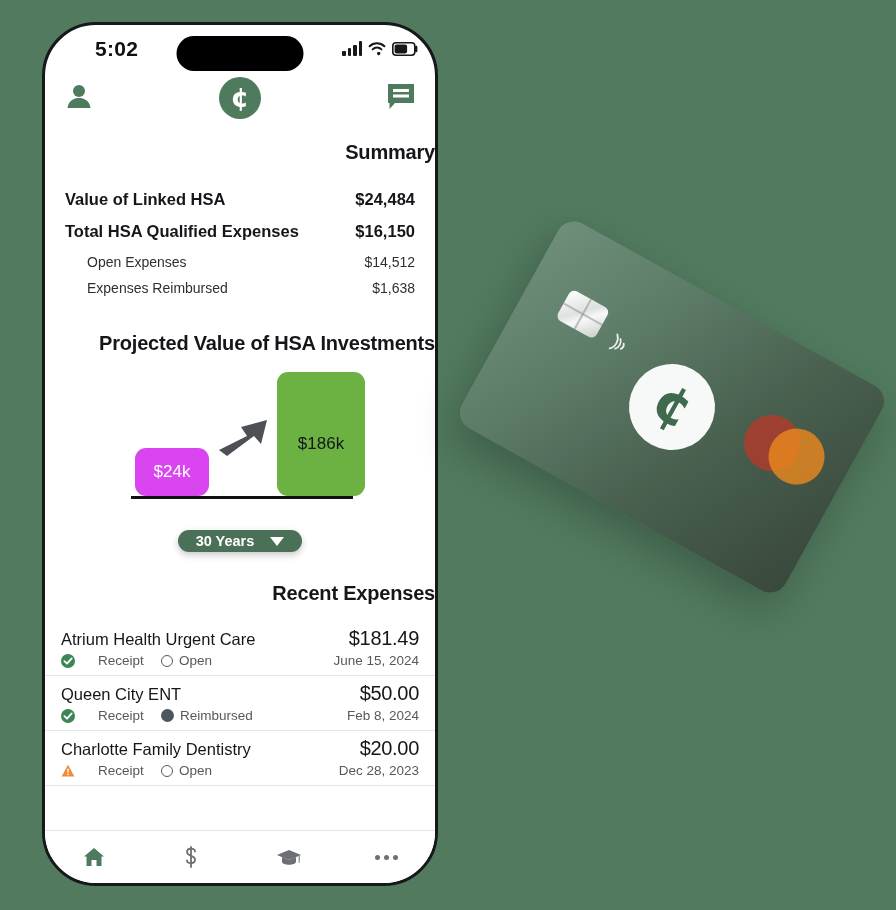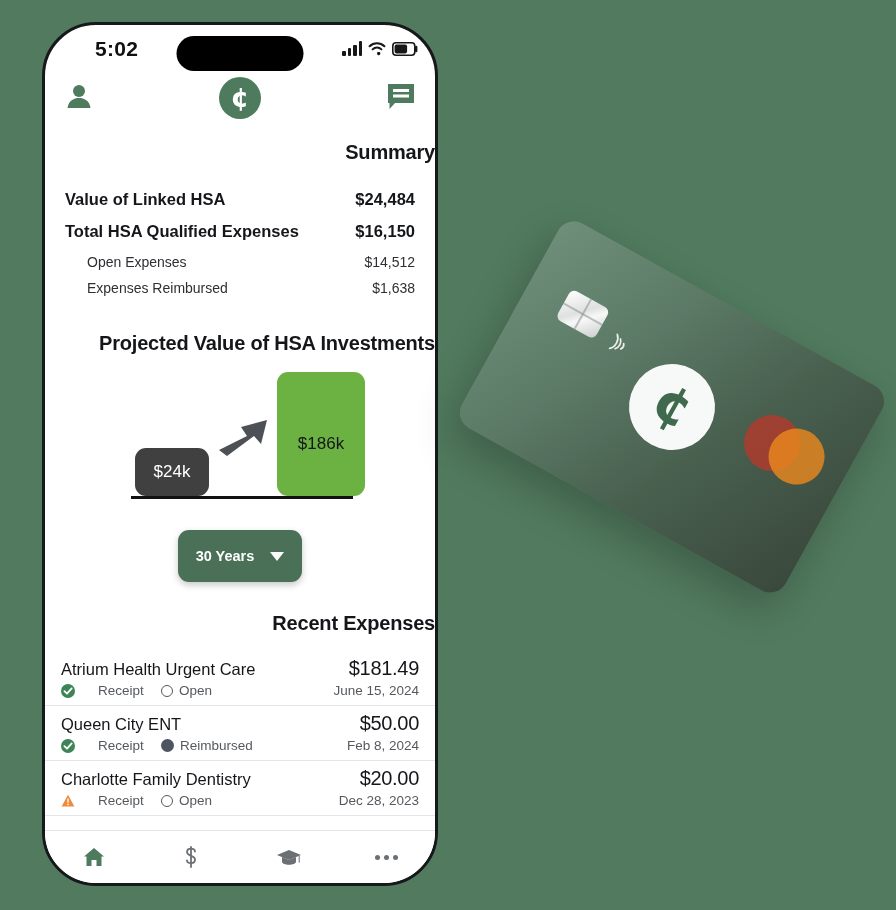--- a/index.html
+++ b/index.html
@@ -164,21 +164,21 @@
     bottom: 12px;
     border-radius: 11px;
     display: flex;
     align-items: center;
     justify-content: center;
   }
   #bar-current {
     left: 90px;
     width: 74px;
     height: 48px;
-    background: #404040;
+    background: #d946ef;
   }
   #bar-current .bar-label {
     color: #ffffff;
     font-size: 17px;
   }
   #bar-projected {
     left: 232px;
     width: 88px;
     height: 124px;
     background: #6cb242;
@@ -201,21 +201,21 @@
     display: flex;
     justify-content: center;
     gap: 40px;
     margin-top: 22px;
   }
   .pill {
     background: #4a7157;
     color: #fff;
     border: none;
     border-radius: 11px;
-    padding: 18px 18px;
+    padding: 3px 18px;
     font-size: 14.5px;
     font-weight: bold;
     font-family: "Liberation Sans", sans-serif;
     display: flex;
     align-items: center;
     gap: 16px;
     box-shadow: 0 3px 7px rgba(0,0,0,0.22);
     cursor: pointer;
   }
   .caret {

